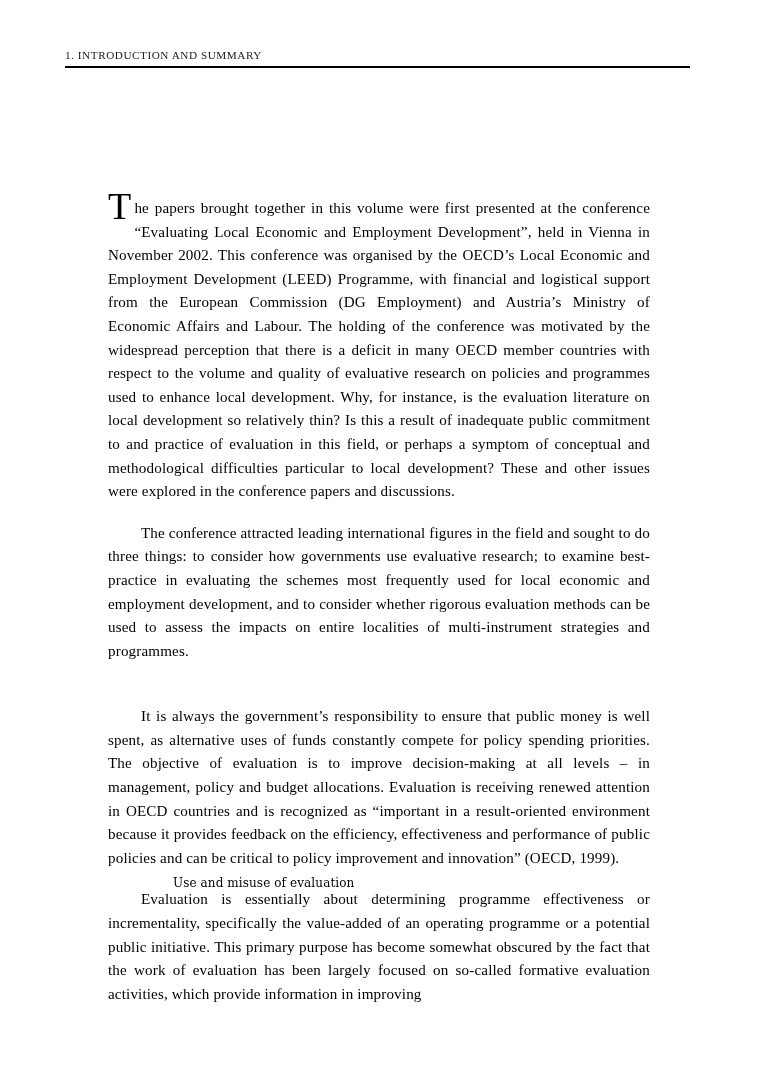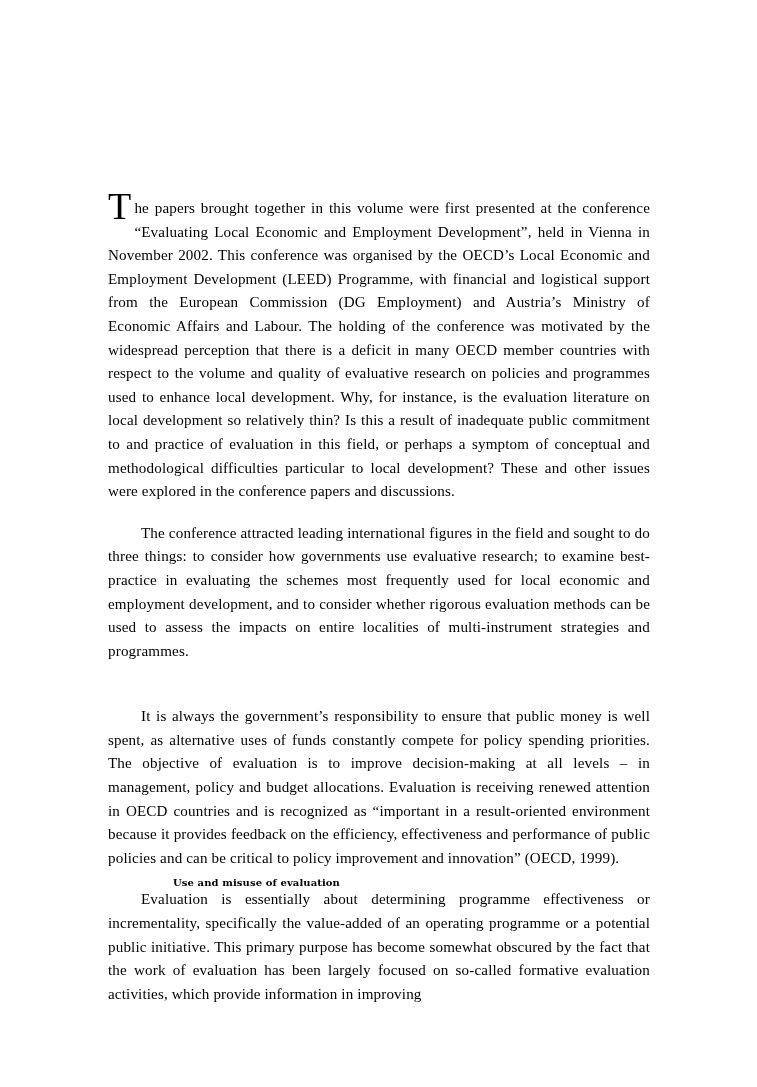--- a/index.html
+++ b/index.html
@@ -89,32 +89,36 @@
     color: #000000;
   }
 
   
   .section-heading {
     position: absolute;
     left: 65px;
     width: 585px;
     margin: 0;
     font-family: "DejaVu Serif", "Liberation Serif", serif;
-    font-size: 10px;
-    font-weight: 700;
+    font-size: 12px;
+    font-weight: 400;
     line-height: 20px;
     letter-spacing: 0.1px;
     color: #000000;
   }
 </style>
 </head>
 <body>
 
 <div class="page">
 
+  <div class="running-head">
+    <div class="running-head-text">1. INTRODUCTION AND SUMMARY</div>
+    <div class="running-head-rule"></div>
+  </div>
 
   <div class="textblock">
 
     <p class="body dropcap-para"><span class="dropcap">T</span><span>he papers brought together in this volume were first presented at the conference “Evaluating Local Economic and Employment Development”, held in Vienna in November 2002. This conference was organised by the OECD’s Local Economic and Employment Development (LEED) Programme, with financial and logistical support from the European Commission (DG Employment) and Austria’s Ministry of Economic Affairs and Labour. The holding of the conference was motivated by the widespread perception that there is a deficit in many OECD member countries with respect to the volume and quality of evaluative research on policies and programmes used to enhance local development. Why, for instance, is the evaluation literature on local development so relatively thin? Is this a result of inadequate public commitment to and practice of evaluation in this field, or perhaps a symptom of conceptual and methodological difficulties particular to local development? These and other issues were explored in the conference papers and discussions.</span></p>
 
     <p class="body indent spaced">The conference attracted leading international figures in the field and sought to do three things: to consider how governments use evaluative research; to examine best-practice in evaluating the schemes most frequently used for local economic and employment development, and to consider whether rigorous evaluation methods can be used to assess the impacts on entire localities of multi-instrument strategies and programmes.</p>
 
     <h2 class="section-heading" style="top: 676px;">Use and misuse of evaluation</h2>
 
     <p class="body indent" style="margin-top: 42px;">It is always the government’s responsibility to ensure that public money is well spent, as alternative uses of funds constantly compete for policy spending priorities. The objective of evaluation is to improve decision-making at all levels – in management, policy and budget allocations. Evaluation is receiving renewed attention in OECD countries and is recognized as “important in a result-oriented environment because it provides feedback on the efficiency, effectiveness and performance of public policies and can be critical to policy improvement and innovation” (OECD, 1999).</p>

